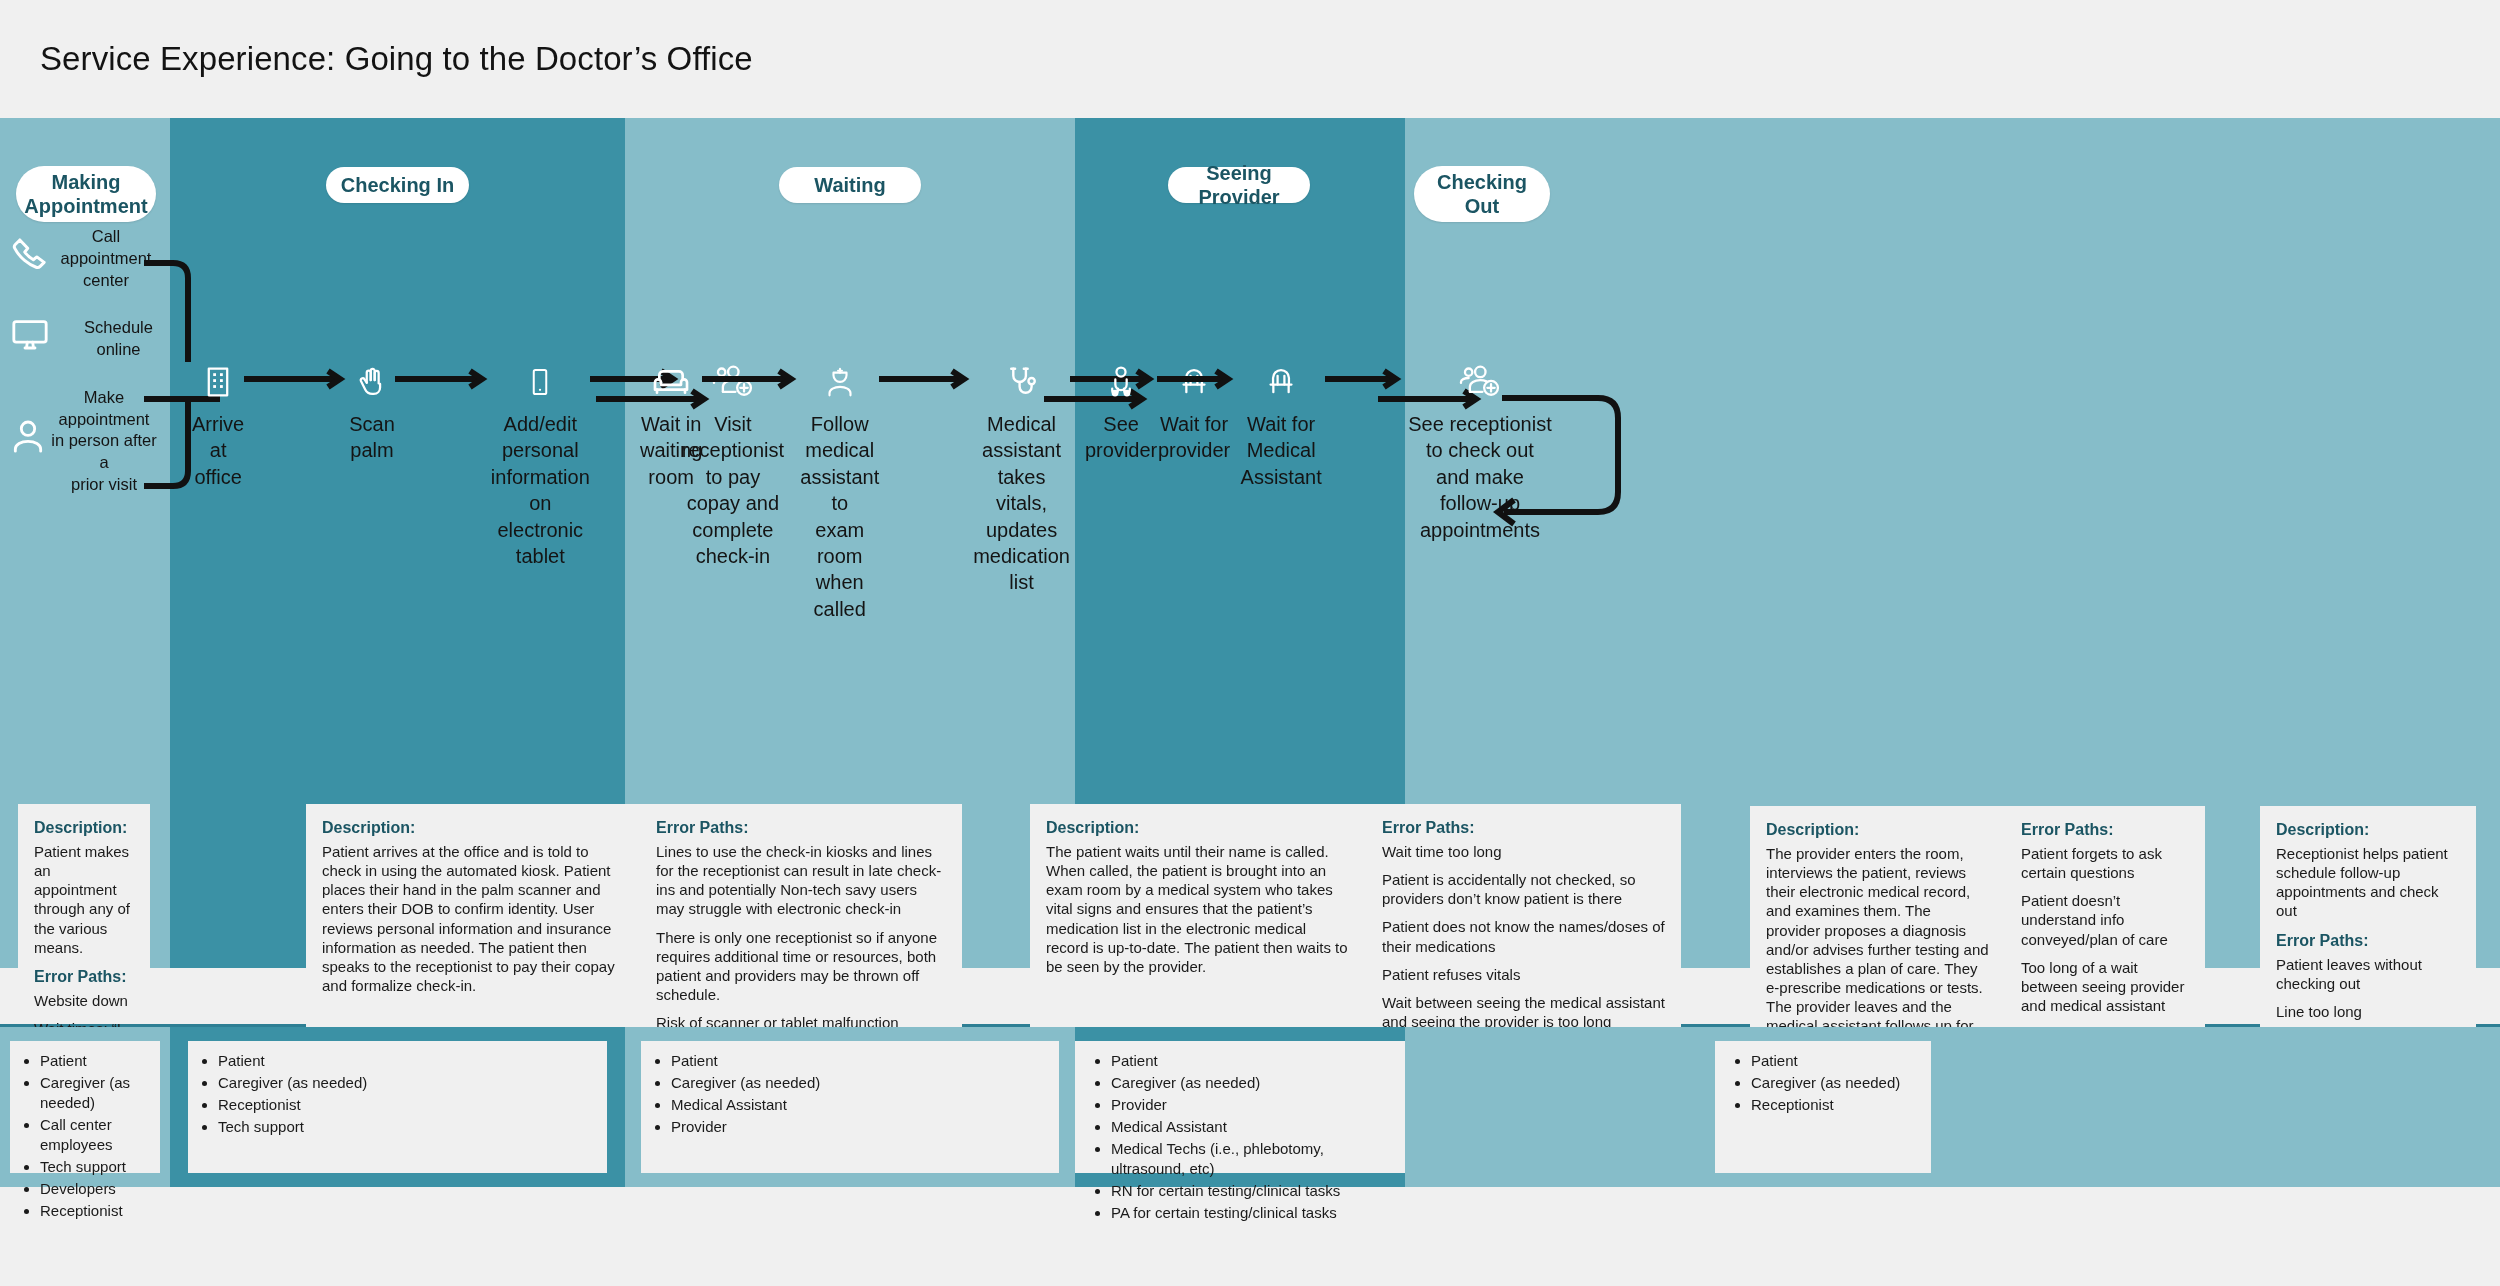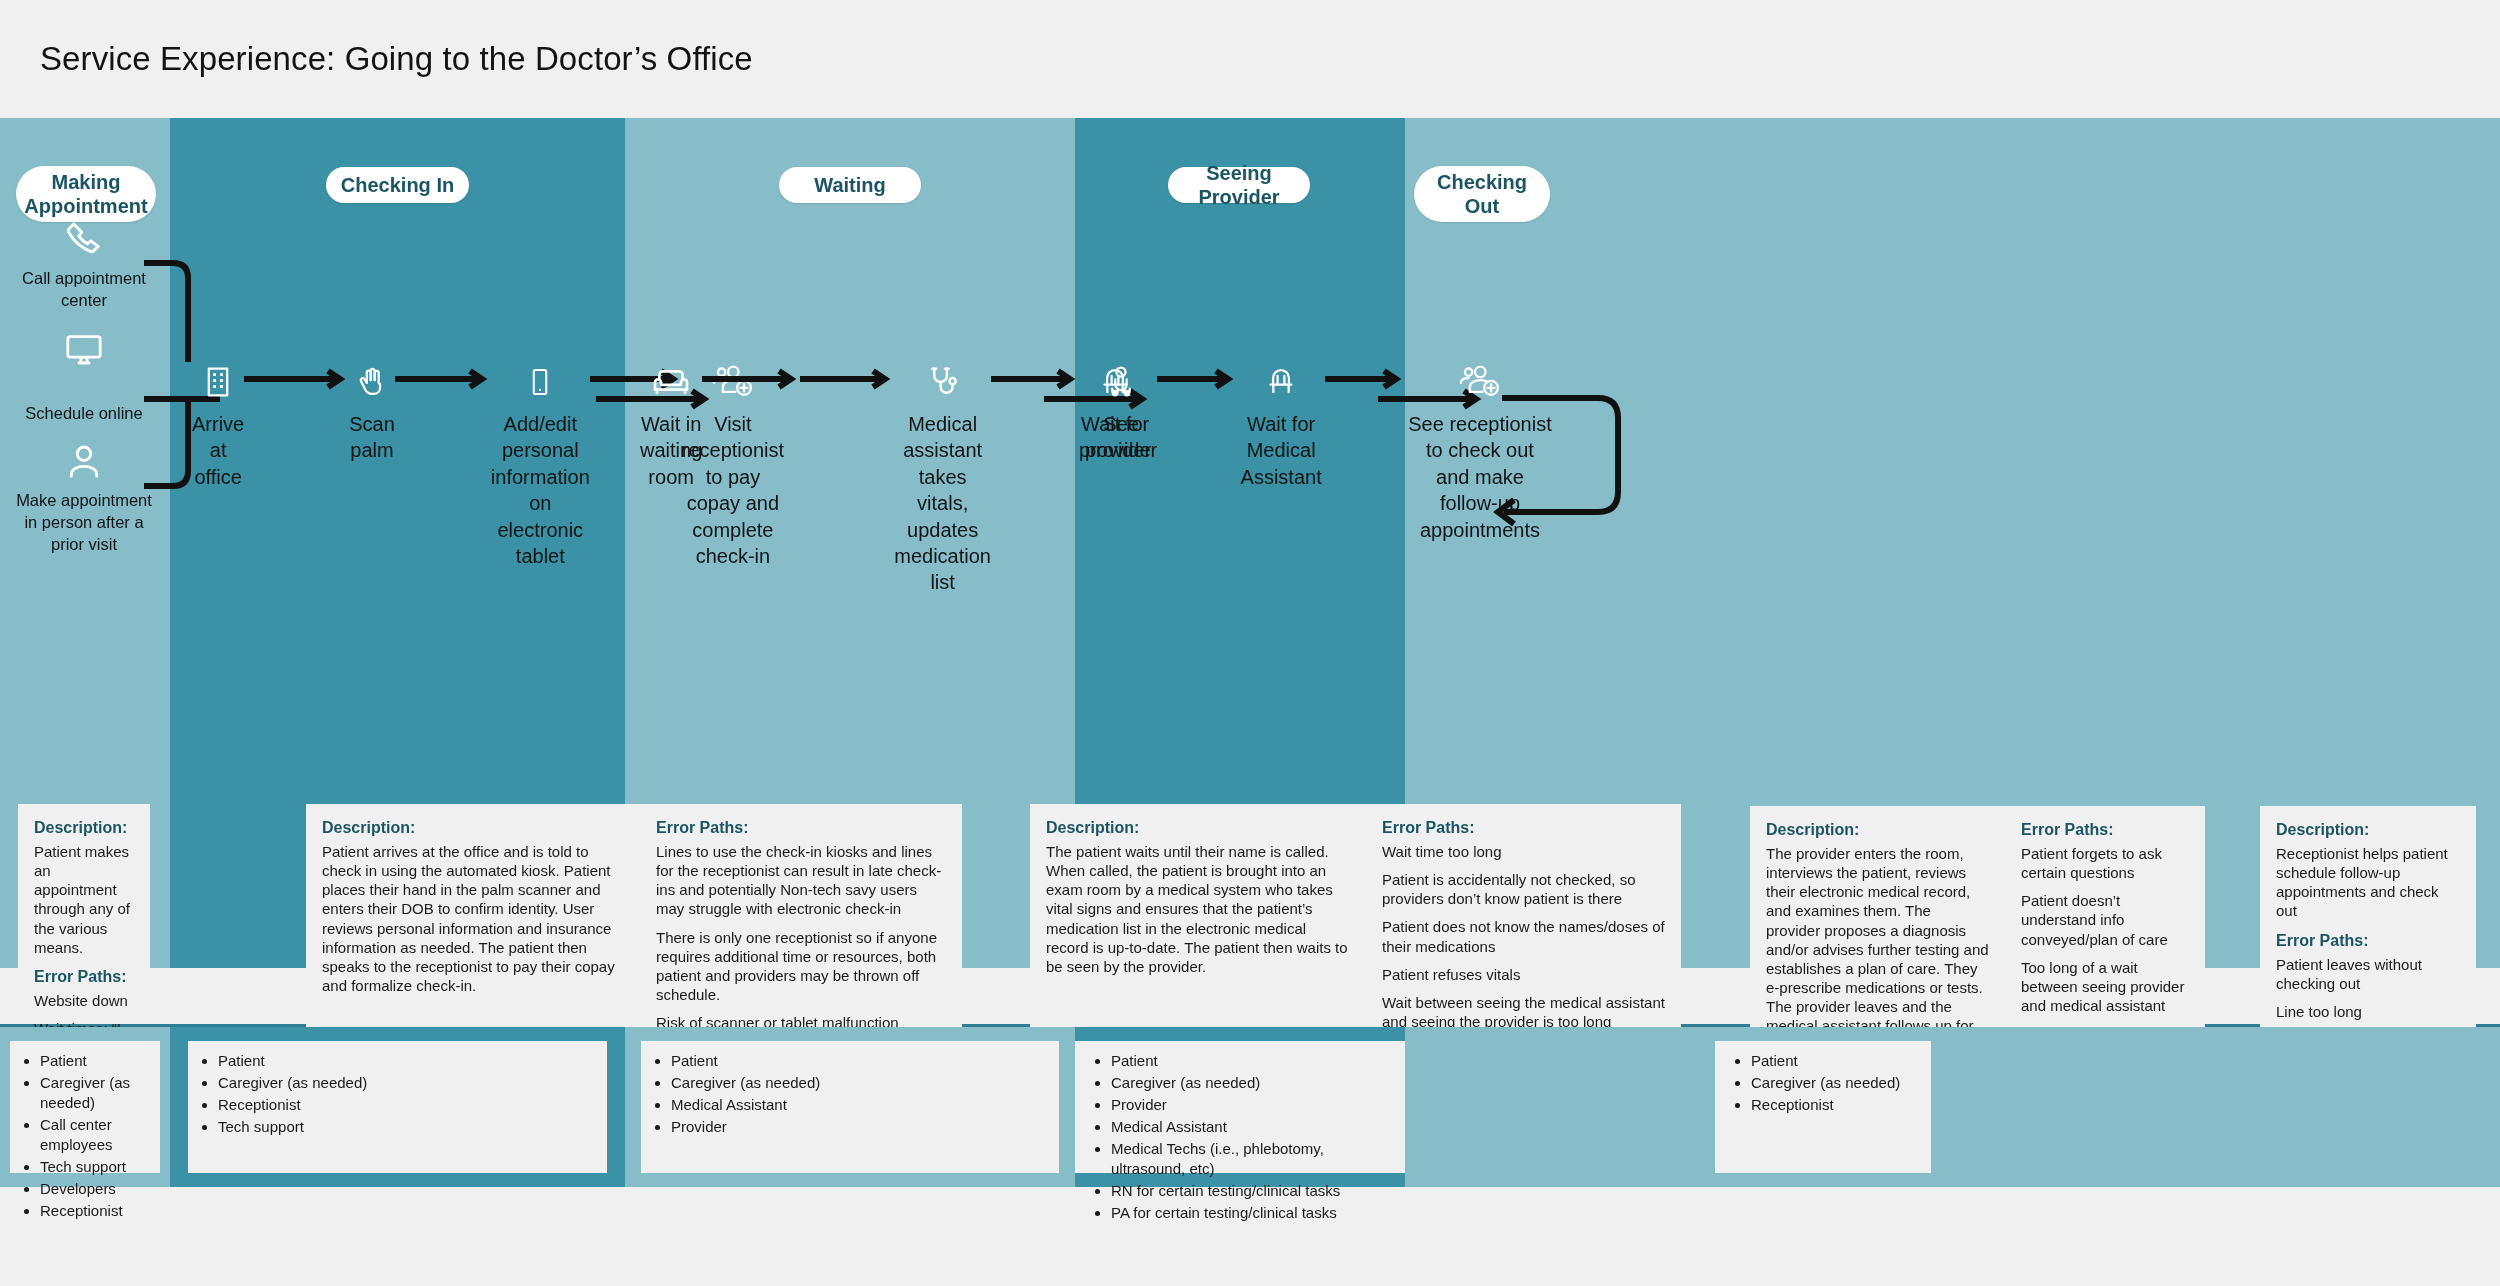--- a/index.html
+++ b/index.html
@@ -33,21 +33,21 @@
 
   
   .steps{position:absolute;left:0;right:0;display:flex;align-items:flex-start;}
   .step{display:flex;flex-direction:column;align-items:center;}
   .step .ic{height:46px;display:flex;align-items:flex-end;justify-content:center;}
   .step .lbl{margin-top:9px;font-size:20px;line-height:1.32;text-align:center;color:#141414;}
   .arrow{display:flex;align-items:center;justify-content:center;height:46px;}
 
   
   .stack{position:absolute;display:flex;flex-direction:column;align-items:center;}
-  .stack .node{display:flex;flex-direction:column;align-items:center;}
+  .stack .node{display:flex;flex-direction:row;align-items:center;}
   .stack .node .lbl{margin-top:8px;font-size:16.5px;line-height:1.32;text-align:center;color:#141414;}
 
   
   .conn{position:absolute;pointer-events:none;}
   .card{
     background:#f0f0f0;box-sizing:border-box;padding:14px 16px 12px 16px;
     font-size:15px;line-height:1.27;color:#1a1a1a;
   }
   .card h4{margin:0 0 4px 0;font-size:16px;font-weight:bold;color:#1b5563;}
   .card h4.second{margin-top:10px;}
@@ -249,20 +249,30 @@
 
       <div class="arrow" style="width:108px;">
         <svg width="98" height="22" viewBox="0 0 98 22">
             <g fill="none" stroke="#111" stroke-width="6">
               <path d="M0 11 H85"></path>
               <path d="M77 3 L89 11 L77 19" stroke-linejoin="miter" stroke-linecap="butt"></path>
             </g>
           </svg>
       </div>
 
+      <div class="step" style="width:108px;">
+        <div class="ic">
+          <svg width="34" height="40" viewBox="0 0 24 24" fill="none" stroke="#ffffff" stroke-width="1.5" stroke-linecap="round" stroke-linejoin="round">
+            <path d="M7.4 5.4h9.2v1.9a4.6 4.6 0 0 1-9.2 0V5.4Z"></path>
+            <path d="M12 2.6v2.8M10.6 4h2.8" stroke-width="1.4"></path>
+            <path d="M4.6 21.4v-1.6c0-2.6 3.3-4.4 7.4-4.4s7.4 1.8 7.4 4.4v1.6"></path>
+          </svg>
+        </div>
+        <div class="lbl">Follow medical<br>assistant to<br>exam room<br>when called</div>
+      </div>
 
       <div class="arrow" style="width:104px;">
         <svg width="94" height="22" viewBox="0 0 94 22">
             <g fill="none" stroke="#111" stroke-width="6">
               <path d="M0 11 H81"></path>
               <path d="M73 3 L85 11 L73 19" stroke-linejoin="miter" stroke-linecap="butt"></path>
             </g>
           </svg>
       </div>
 

